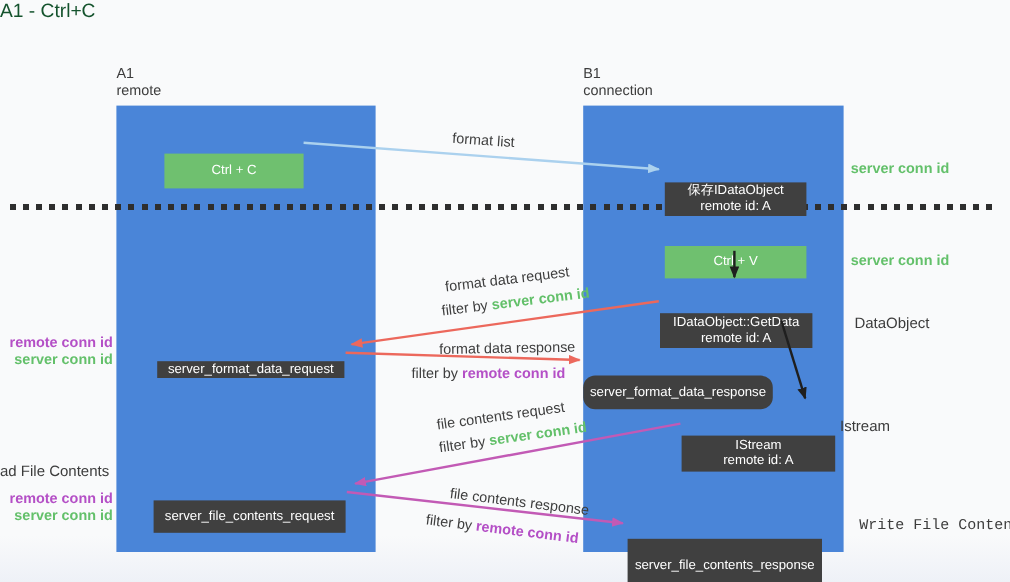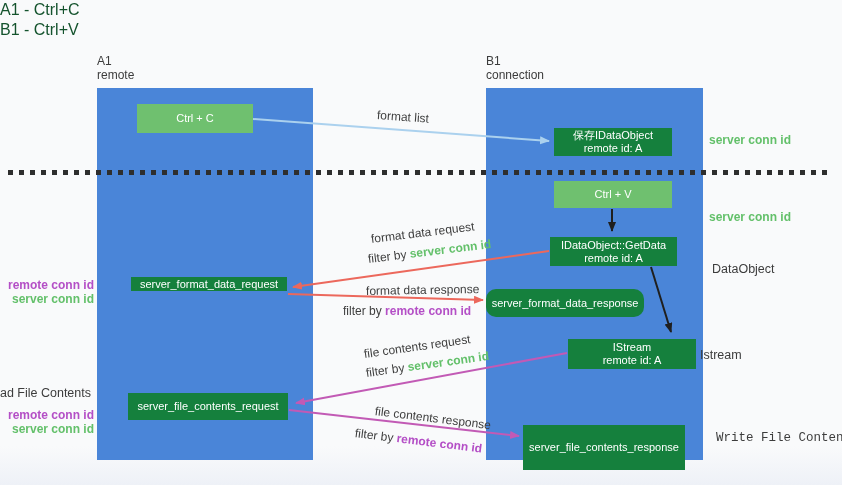--- a/index.html
+++ b/index.html
@@ -21,24 +21,24 @@
   .col-header.a{left:97px;width:216px;}
   .col-header.b{left:486px;width:217px;}
 
   .column{position:absolute;top:88px;height:372px;background:#4a85d8;z-index:1;}
   .column.a{left:97px;width:216px;}
   .column.b{left:486px;width:217px;}
 
   .node{
     position:absolute;z-index:4;color:#ffffff;text-align:center;
     font-size:11px;line-height:13px;
-    display:flex;flex-direction:column;justify-content:center;
+    display:flex;flex-direction:column;justify-content:center;margin-top:24px;
   }
   .node.green{background:#6fc06f;}
-  .node.orange{background:#15803d;}
+  .node.orange{background:#404040;}
   .node span{display:block;}
 
   .dotted-divider{
     position:absolute;left:8px;top:170px;width:819px;height:5px;z-index:2;
     background:repeating-linear-gradient(90deg,#2e2e2e 0 5px,transparent 5px 11px);
   }
 
   .flow-label{
     position:absolute;z-index:3;font-size:12px;color:#3e3e3e;white-space:nowrap;
     transform-origin:left center;
@@ -55,21 +55,20 @@
 
   svg.arrows{position:absolute;left:0;top:0;z-index:5;pointer-events:none;}
 </style>
 </head>
 <body>
 
 <div id="stage">
 
   <div class="title">
     <div>A1 - Ctrl+C</div>
-    <div>B1 - Ctrl+V</div>
   </div>
 
   <div class="col-header a">
     <div>A1</div>
     <div>remote</div>
   </div>
   <div class="col-header b">
     <div>B1</div>
     <div>connection</div>
   </div>

